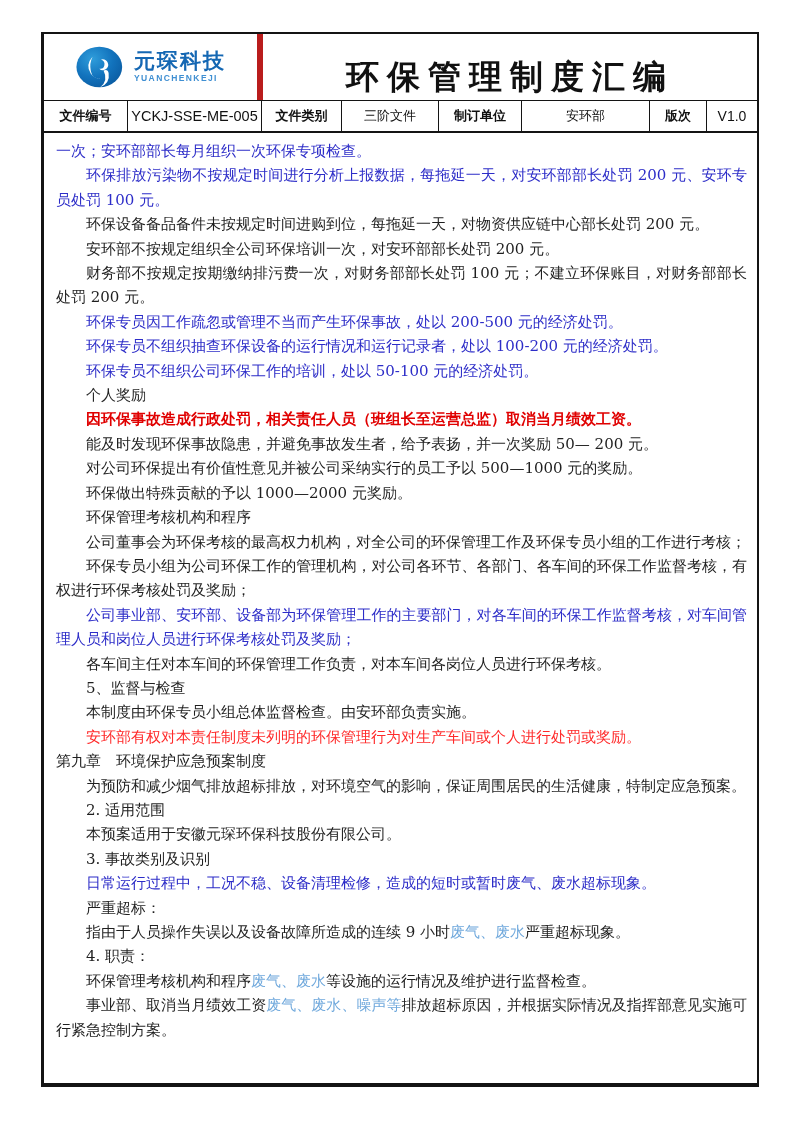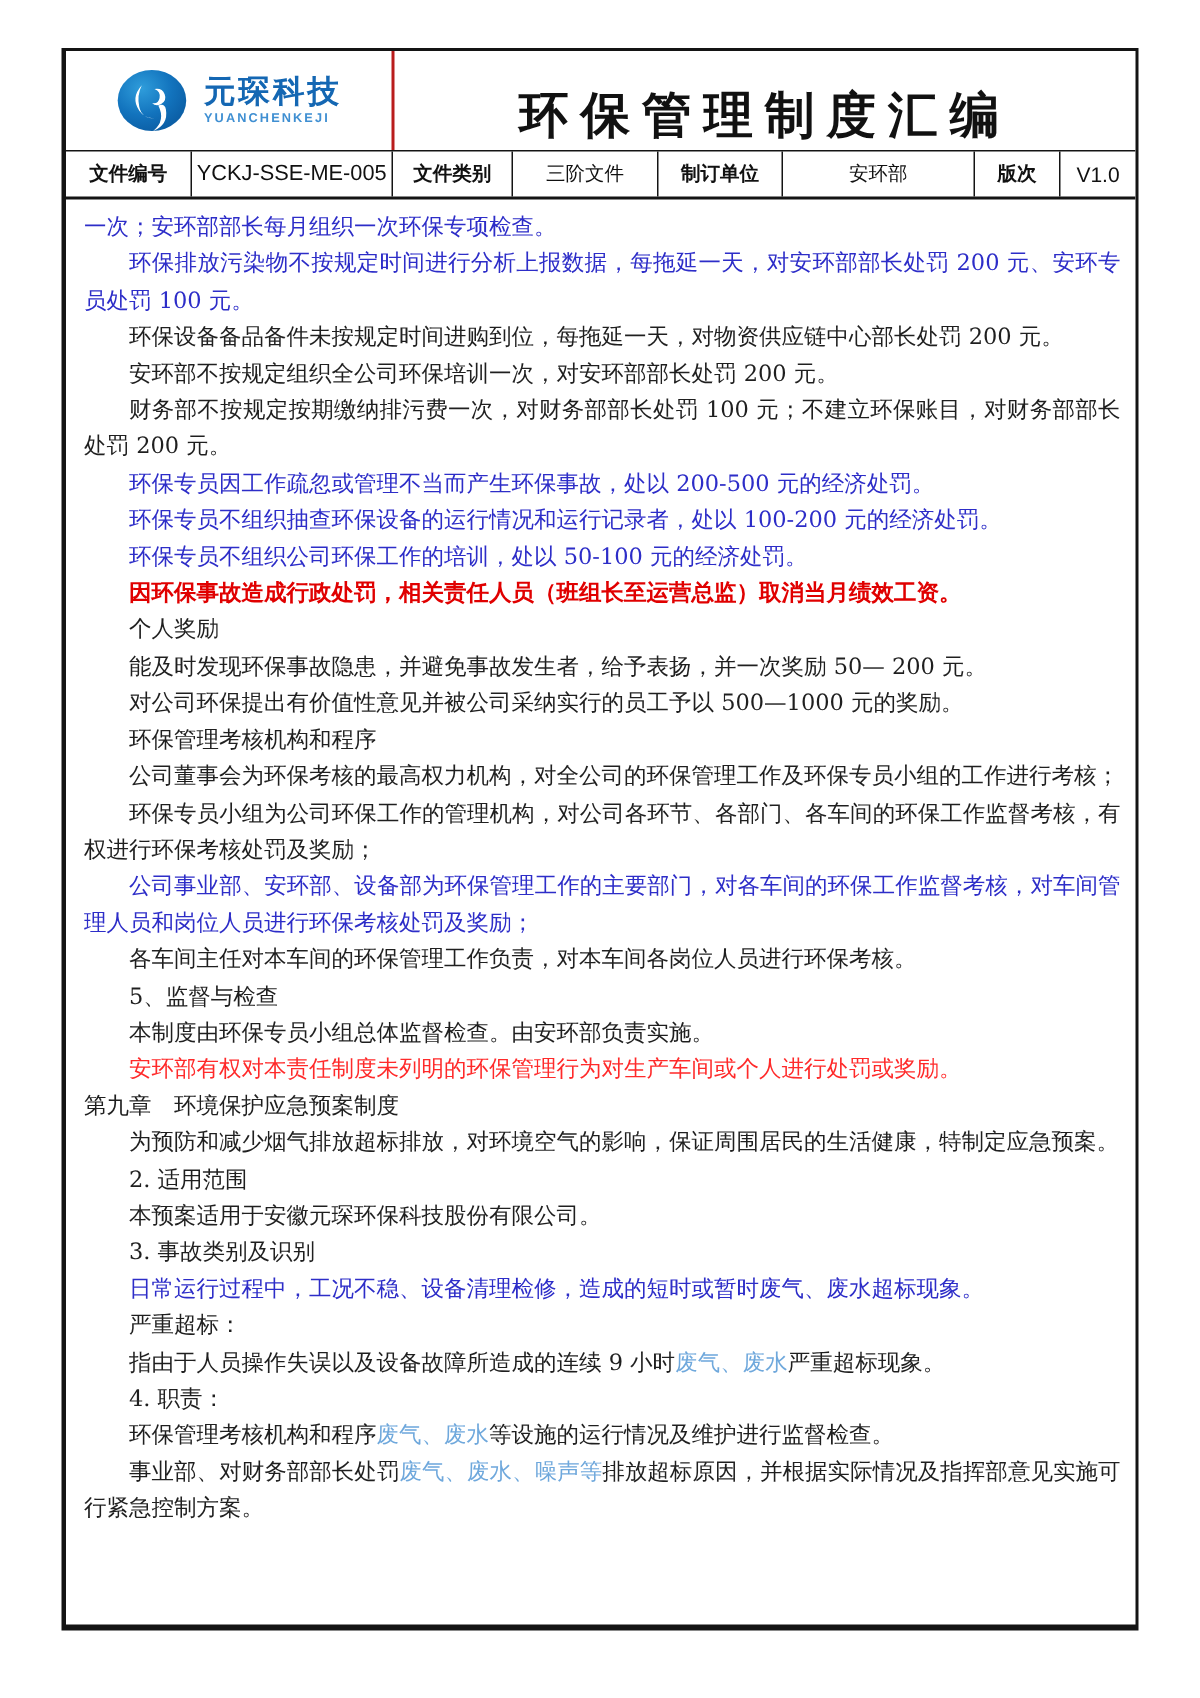--- a/index.html
+++ b/index.html
@@ -4,21 +4,21 @@
 <style>
   html,body{margin:0;padding:0;background:#ffffff;}
   .canvas{position:relative;width:800px;height:1132px;background:#ffffff;overflow:hidden;
           font-family:"DejaVu Serif", serif;}
   .page{position:absolute;left:41px;top:32px;width:718px;height:1055px;
         border:2px solid #141414;border-left-width:3px;border-bottom-width:4px;
         box-sizing:border-box;background:#ffffff;overflow:hidden;}
 
   
   .hdr-top{display:flex;height:66px;border-bottom:1px solid #141414;}
-  .logo-cell{width:219px;border-right:2px solid #b91c1c;box-sizing:border-box;
+  .logo-cell{width:219px;border-right:6px solid #b91c1c;box-sizing:border-box;
              display:flex;align-items:center;justify-content:center;gap:7px;}
   .logo-mark{width:52px;height:44px;flex:0 0 auto;}
   .logo-text{display:flex;flex-direction:column;line-height:1;}
   .logo-cn{font-size:21px;font-weight:bold;color:#1467b3;letter-spacing:2px;
            font-family:"DejaVu Sans", sans-serif;}
   .logo-en{font-size:8.5px;font-weight:bold;color:#3f8fd2;letter-spacing:1.4px;
            font-family:"Liberation Sans", sans-serif;margin-top:2px;}
   .title-cell{flex:1;display:flex;align-items:flex-end;justify-content:center;margin-top:10px;}
   .doc-title{font-size:33px;font-weight:700;color:#111;letter-spacing:8px;
              font-family:"DejaVu Serif", serif;}
@@ -90,39 +90,40 @@
 
     <div class="doc-body">
         <div class="para"><span class="blue">一次；安环部部长每月组织一次环保专项检查。</span></div>
         <div class="para indent"><span class="blue">环保排放污染物不按规定时间进行分析上报数据，每拖延一天，对安环部部长处罚 200 元、安环专员处罚 100 元。</span></div>
         <div class="para indent"><span class="black">环保设备备品备件未按规定时间进购到位，每拖延一天，对物资供应链中心部长处罚 200 元。</span></div>
         <div class="para indent"><span class="black">安环部不按规定组织全公司环保培训一次，对安环部部长处罚 200 元。</span></div>
         <div class="para indent"><span class="black">财务部不按规定按期缴纳排污费一次，对财务部部长处罚 100 元；不建立环保账目，对财务部部长处罚 200 元。</span></div>
         <div class="para indent"><span class="blue">环保专员因工作疏忽或管理不当而产生环保事故，处以 200-500 元的经济处罚。</span></div>
         <div class="para indent"><span class="blue">环保专员不组织抽查环保设备的运行情况和运行记录者，处以 100-200 元的经济处罚。</span></div>
         <div class="para indent"><span class="blue">环保专员不组织公司环保工作的培训，处以 50-100 元的经济处罚。</span></div>
+        <div class="para indent"><span class="black">个人奖励</span></div>
         <div class="para indent"><span class="red-bold">因环保事故造成行政处罚，相关责任人员（班组长至运营总监）取消当月绩效工资。</span></div>
-        <div class="para indent"><span class="black">个人奖励</span></div>
         <div class="para indent"><span class="black">能及时发现环保事故隐患，并避免事故发生者，给予表扬，并一次奖励 50— 200 元。</span></div>
         <div class="para indent"><span class="black">对公司环保提出有价值性意见并被公司采纳实行的员工予以 500—1000 元的奖励。</span></div>
+        <div class="para indent"><span class="black">环保做出特殊贡献的予以 1000—2000 元奖励。</span></div>
         <div class="para indent"><span class="black">环保管理考核机构和程序</span></div>
         <div class="para indent"><span class="black">公司董事会为环保考核的最高权力机构，对全公司的环保管理工作及环保专员小组的工作进行考核；</span></div>
         <div class="para indent"><span class="black">环保专员小组为公司环保工作的管理机构，对公司各环节、各部门、各车间的环保工作监督考核，有权进行环保考核处罚及奖励；</span></div>
         <div class="para indent"><span class="blue">公司事业部、安环部、设备部为环保管理工作的主要部门，对各车间的环保工作监督考核，对车间管理人员和岗位人员进行环保考核处罚及奖励；</span></div>
         <div class="para indent"><span class="black">各车间主任对本车间的环保管理工作负责，对本车间各岗位人员进行环保考核。</span></div>
         <div class="para indent"><span class="black">5、监督与检查</span></div>
         <div class="para indent"><span class="black">本制度由环保专员小组总体监督检查。由安环部负责实施。</span></div>
         <div class="para indent"><span class="red">安环部有权对本责任制度未列明的环保管理行为对生产车间或个人进行处罚或奖励。</span></div>
         <div class="para"><span class="black">第九章　环境保护应急预案制度</span></div>
         <div class="para indent"><span class="black">为预防和减少烟气排放超标排放，对环境空气的影响，保证周围居民的生活健康，特制定应急预案。</span></div>
         <div class="para indent"><span class="black">2. 适用范围</span></div>
         <div class="para indent"><span class="black">本预案适用于安徽元琛环保科技股份有限公司。</span></div>
         <div class="para indent"><span class="black">3. 事故类别及识别</span></div>
         <div class="para indent"><span class="blue">日常运行过程中，工况不稳、设备清理检修，造成的短时或暂时废气、废水超标现象。</span></div>
         <div class="para indent"><span class="black">严重超标：</span></div>
         <div class="para indent"><span class="black">指由于人员操作失误以及设备故障所造成的连续 9 小时</span><span class="lightblue">废气、废水</span><span class="black">严重超标现象。</span></div>
         <div class="para indent"><span class="black">4. 职责：</span></div>
         <div class="para indent"><span class="black">环保管理考核机构和程序</span><span class="lightblue">废气、废水</span><span class="black">等设施的运行情况及维护进行监督检查。</span></div>
-        <div class="para indent"><span class="black">事业部、对财务部部长处罚</span><span class="lightblue">废气、废水、噪声等</span><span class="black">排放超标原因，并根据实际情况及指挥部意见实施可行紧急控制方案。</span></div>
+        <div class="para indent"><span class="black">事业部、取消当月绩效工资</span><span class="lightblue">废气、废水、噪声等</span><span class="black">排放超标原因，并根据实际情况及指挥部意见实施可行紧急控制方案。</span></div>
       </div>
 
   </div>
 </div>
 
 </body></html>

